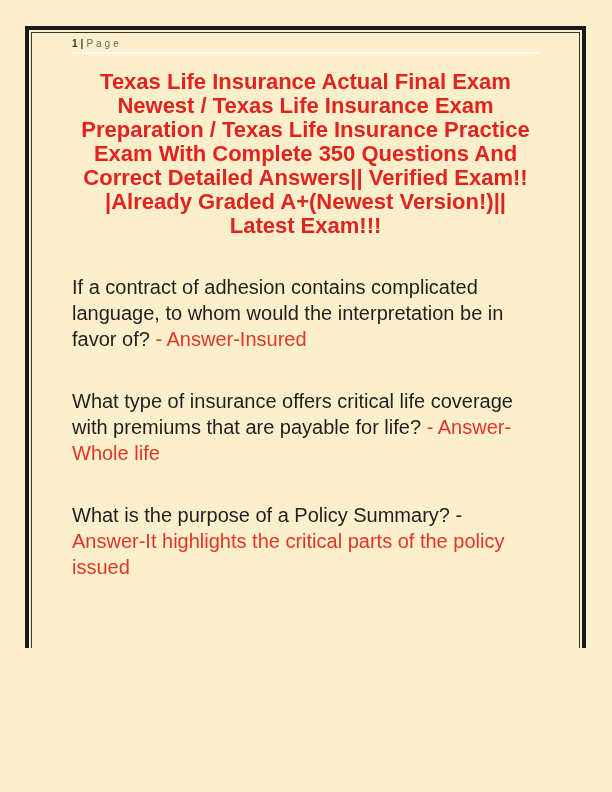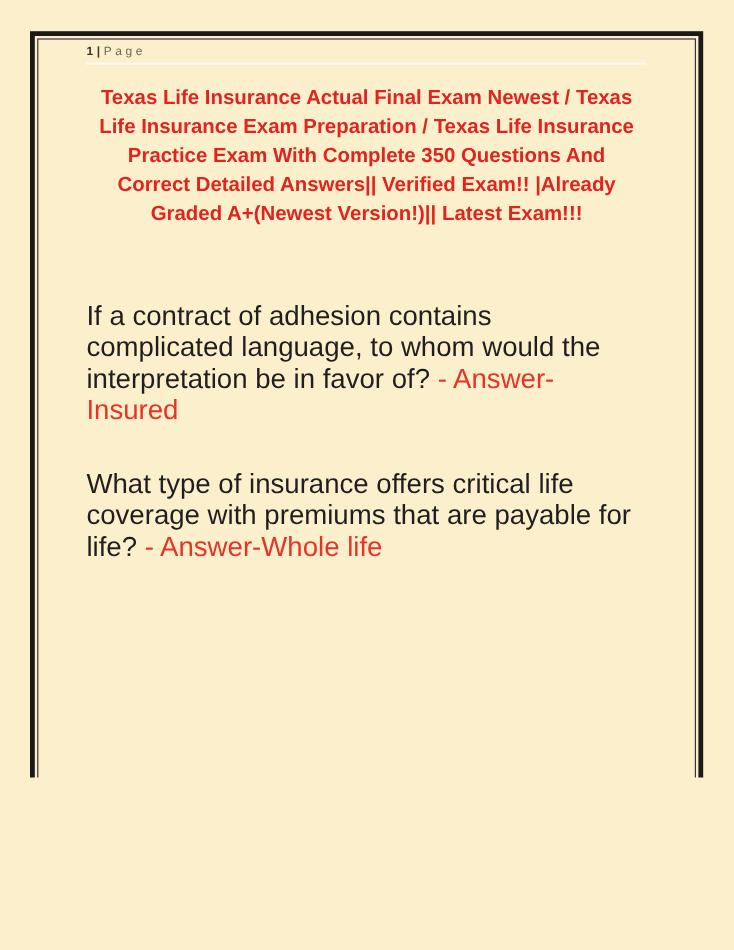--- a/index.html
+++ b/index.html
@@ -36,31 +36,31 @@
     margin:5px 40px 0 40px;
     padding-bottom:3px;
     border-bottom:2px solid var(--rule);
     font-size:10px;line-height:11px;
     color:var(--header-gray);
   }
   .pg-num{font-weight:bold;color:var(--header-dark);}
   .pg-sep{font-weight:bold;color:var(--header-dark);margin:0 3px;}
   .pg-label{letter-spacing:3px;}
   .doc-title{
-    margin:16px 47px 60px 47px;
+    margin:16px 47px 36px 47px;
     color:var(--title-red);
     font-weight:bold;
-    font-size:17px;
+    font-size:22px;
     line-height:24px;
     text-align:center;
   }
   .qa{
     width:464px;
     margin:0 0 36px 40px;
-    font-size:23px;
+    font-size:20px;
     line-height:26px;
     color:var(--body-text);
   }
   .qa .answer{color:var(--answer-red);}
 </style>
 </head>
 <body>
 
 <div class="sheet">
   <div class="frame">
@@ -76,16 +76,20 @@
         <span class="question">If a contract of adhesion contains complicated language, to whom would the interpretation be in favor of?</span>
         <span class="answer">- Answer-Insured</span>
       </p>
 
       <p class="qa">
         <span class="question">What type of insurance offers critical life coverage with premiums that are payable for life?</span>
         <span class="answer">- Answer-Whole life</span>
       </p>
 
 
+      <p class="qa">
+        <span class="question">What is the purpose of a Policy Summary? -</span>
+        <span class="answer">Answer-It highlights the critical parts of the policy issued</span>
+      </p>
 
     </div>
   </div>
 </div>
 
 </body></html>

